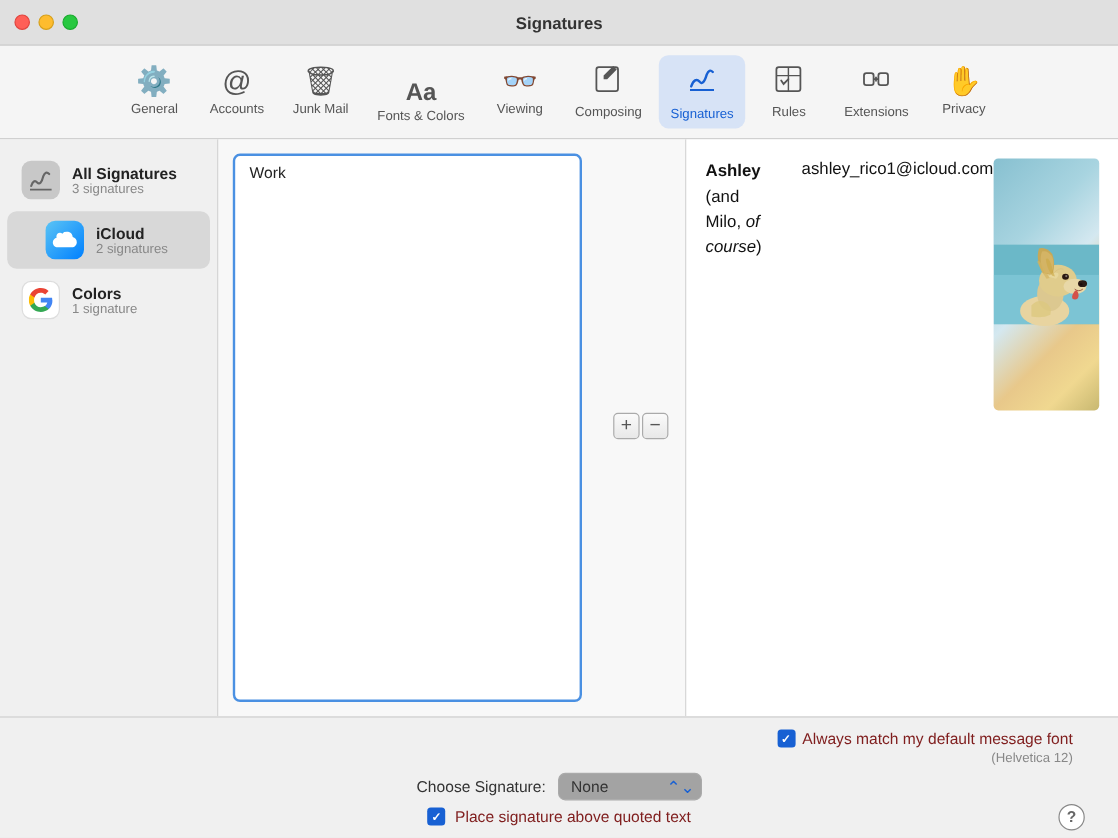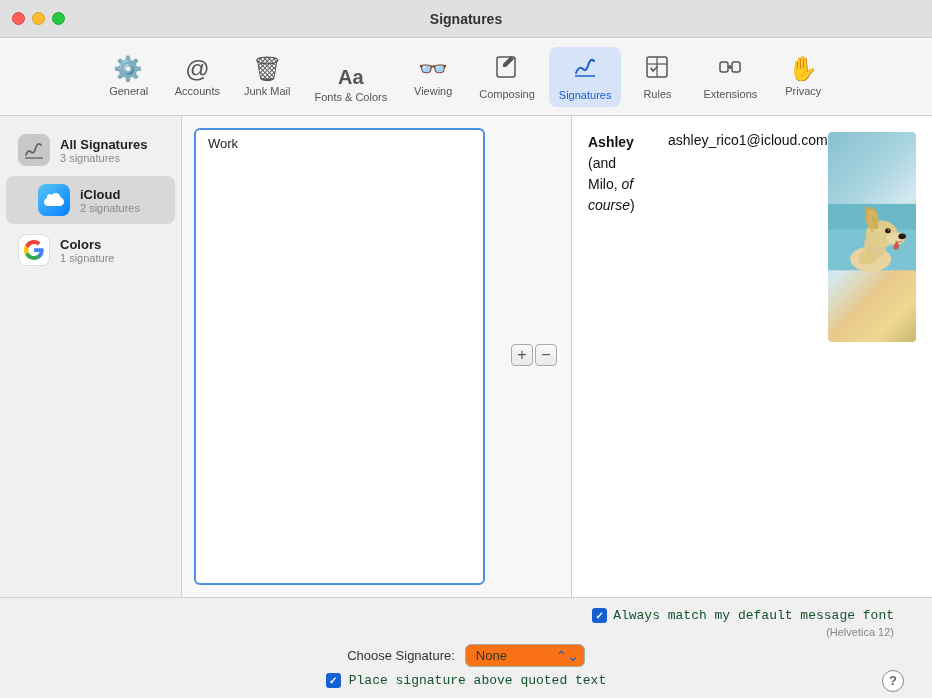--- a/index.html
+++ b/index.html
@@ -255,22 +255,21 @@
       flex-shrink: 0;
     }
     .checkbox-blue::after {
       content: '✓';
       color: white;
       font-size: 10px;
       font-weight: bold;
     }
     .checkbox-label {
       font-size: 13px;
-      color: #14532d;
-      font-family: Liberation Mono, monospace;
+      color: #7f1d1d;
     }
     .font-hint {
       font-size: 11px;
       color: #888;
       text-align: center;
     }
     .choose-sig-row {
       display: flex;
       align-items: center;
       gap: 10px;
@@ -281,21 +280,21 @@
       font-size: 13px;
       color: #333;
     }
     .select-wrapper {
       position: relative;
       display: inline-flex;
       align-items: center;
     }
     .choose-sig-select {
       appearance: none;
-      background: #f97316;
+      background: #a3a3a3;
       border: 1px solid #aaa;
       border-radius: 6px;
       padding: 3px 28px 3px 10px;
       font-size: 13px;
       color: #333;
       cursor: pointer;
       min-width: 120px;
     }
     .select-arrow {
       position: absolute;

